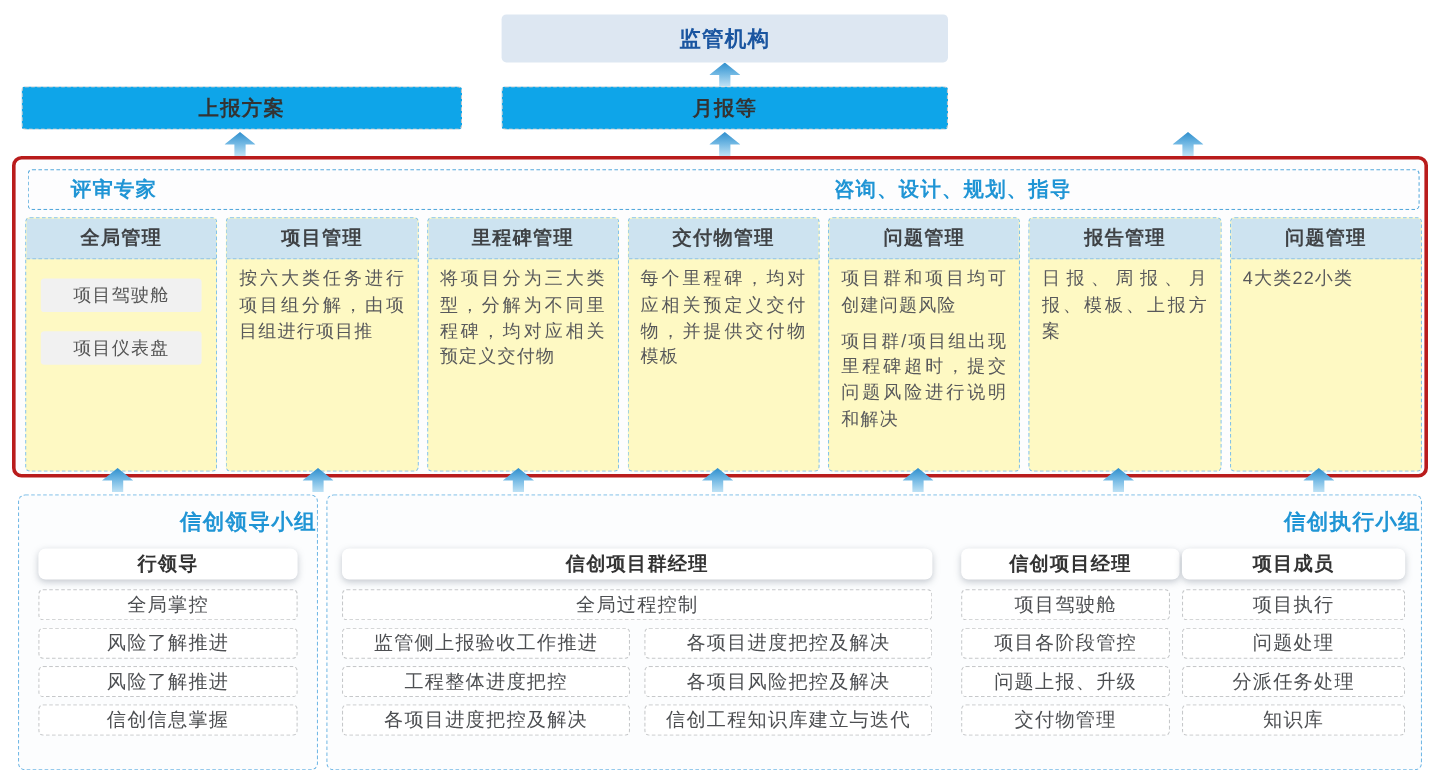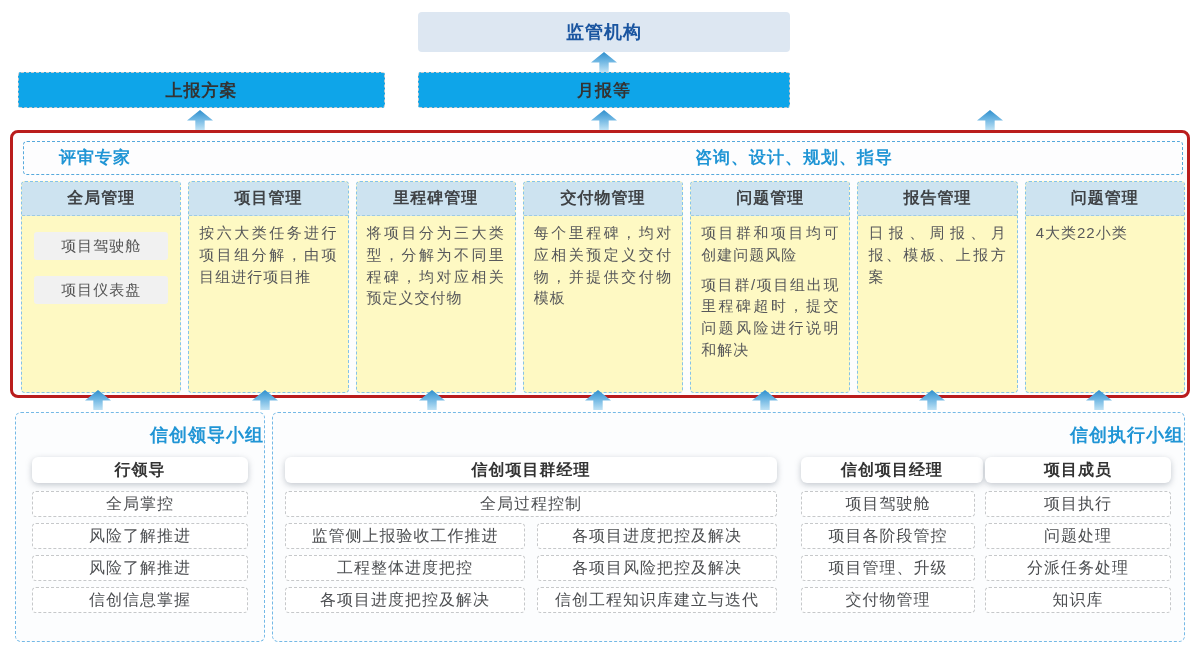--- a/index.html
+++ b/index.html
@@ -152,21 +152,21 @@
     <div class="item-box" style="left:12px;width:240px;top:110px;">监管侧上报验收工作推进</div>
     <div class="item-box" style="left:12px;width:240px;top:142px;">工程整体进度把控</div>
     <div class="item-box" style="left:12px;width:240px;top:174px;">各项目进度把控及解决</div>
     <div class="item-box" style="left:264px;width:240px;top:110px;">各项目进度把控及解决</div>
     <div class="item-box" style="left:264px;width:240px;top:142px;">各项目风险把控及解决</div>
     <div class="item-box" style="left:264px;width:240px;top:174px;">信创工程知识库建立与迭代</div>
 
     <div class="role-box" style="left:528px;width:182px;top:44px;text-align:right;">信创项目经理</div>
     <div class="item-box" style="left:528px;width:174px;top:78px;">项目驾驶舱</div>
     <div class="item-box" style="left:528px;width:174px;top:110px;">项目各阶段管控</div>
-    <div class="item-box" style="left:528px;width:174px;top:142px;">项目管理、升级</div>
+    <div class="item-box" style="left:528px;width:174px;top:142px;">问题上报、升级</div>
     <div class="item-box" style="left:528px;width:174px;top:174px;">交付物管理</div>
 
     <div class="role-box" style="left:712px;width:186px;top:44px;">项目成员</div>
     <div class="item-box" style="left:712px;width:186px;top:78px;">项目执行</div>
     <div class="item-box" style="left:712px;width:186px;top:110px;">问题处理</div>
     <div class="item-box" style="left:712px;width:186px;top:142px;">分派任务处理</div>
     <div class="item-box" style="left:712px;width:186px;top:174px;">知识库</div>
   </div>
 
 </div>

